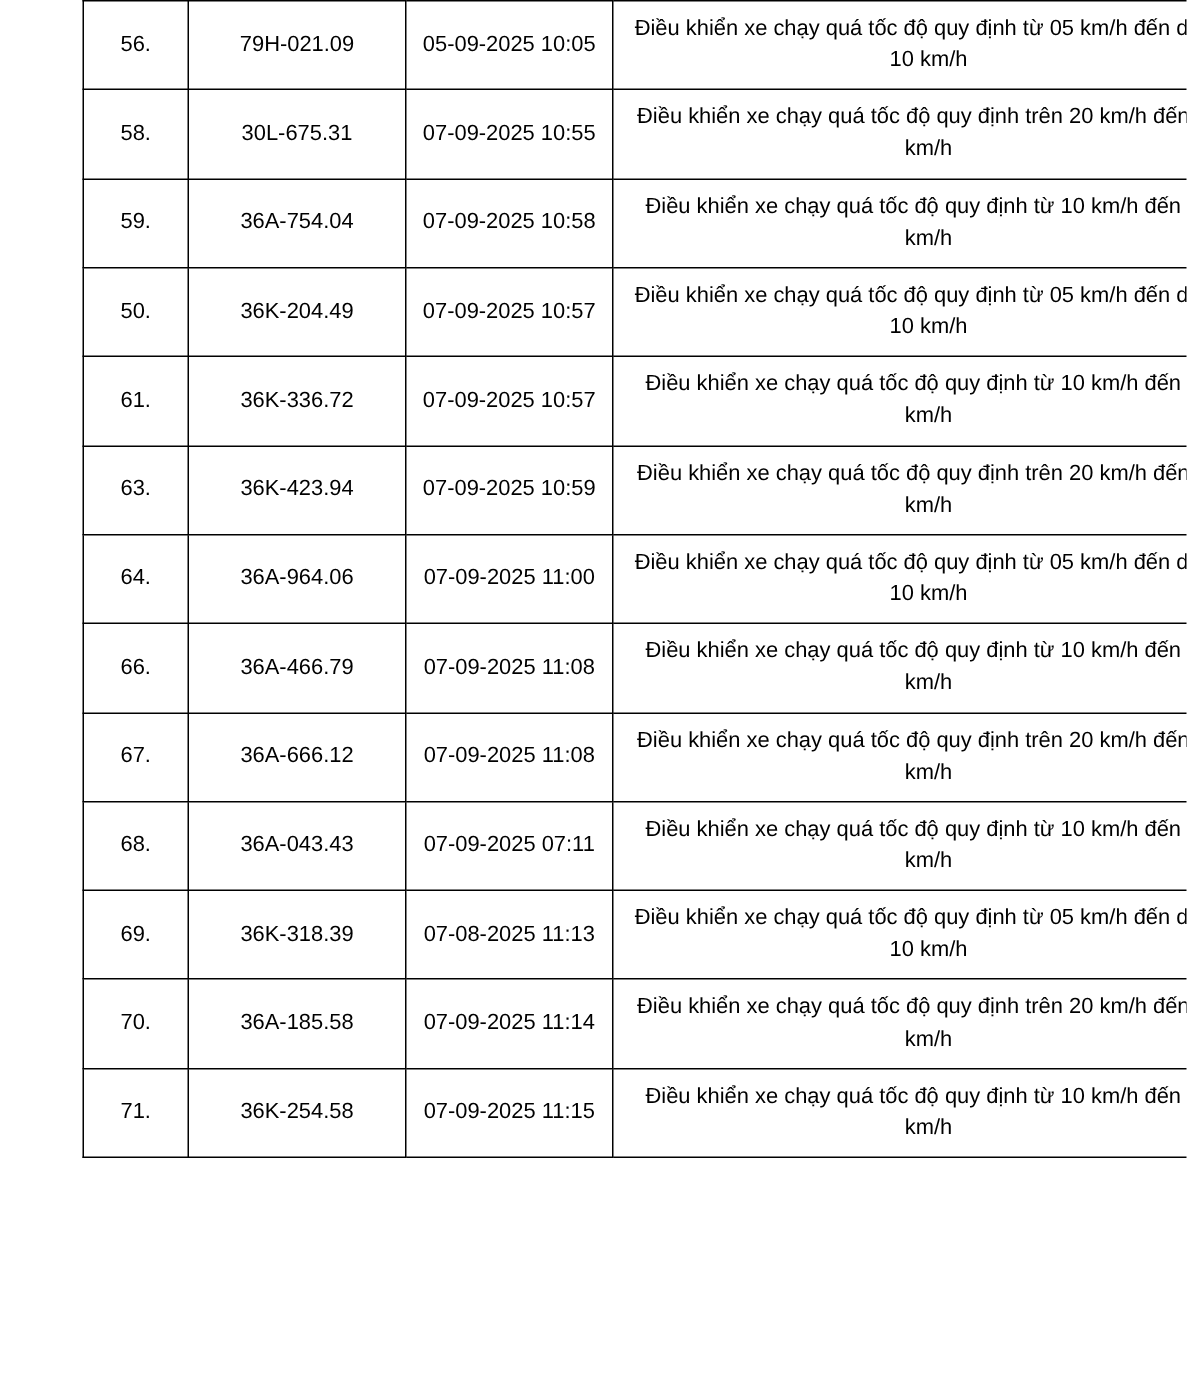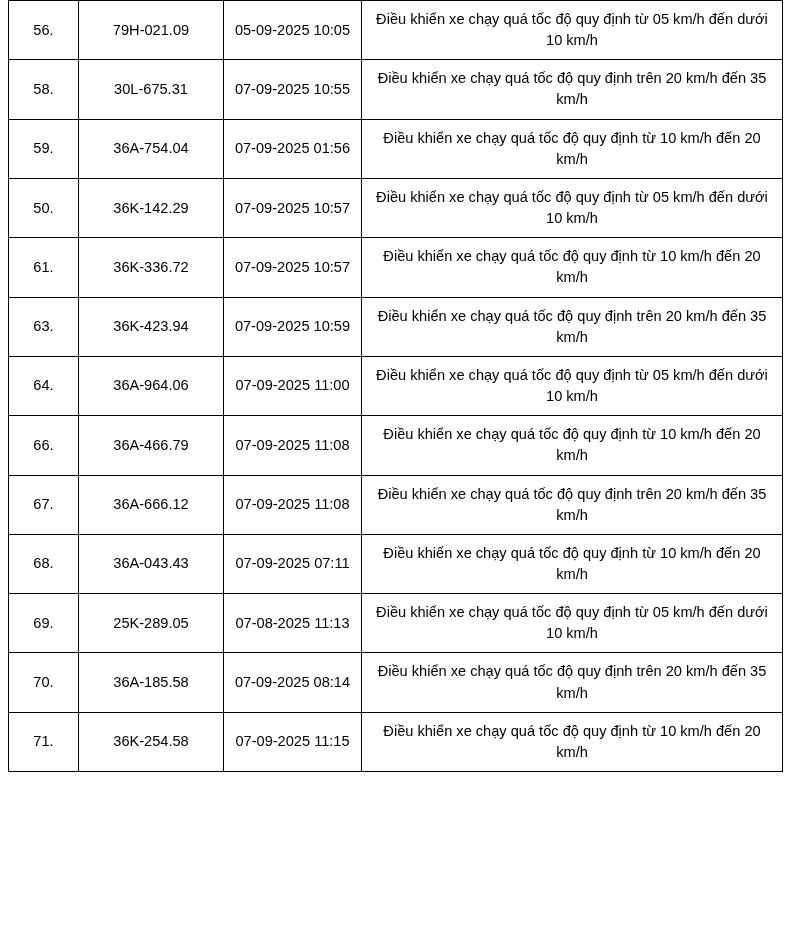--- a/index.html
+++ b/index.html
@@ -13,20 +13,21 @@
     font-family: "Liberation Sans", sans-serif;
     color: #000000;
     overflow: hidden;
   }
   .sheet {
     width: 791px;
     height: 925px;
     position: relative;
     background: #ffffff;
     box-sizing: border-box;
+    padding-left: 47px;
   }
   table.violations {
     border-collapse: collapse;
     table-layout: fixed;
     width: 774px;
     margin-left: 8px;
     margin-top: 0px;
     border-top: none;
   }
   table.violations col.c-stt    { width: 70px; }
@@ -83,26 +84,26 @@
       </tr>
       <tr>
         <td class="cell-stt">58.</td>
         <td class="cell-plate">30L-675.31</td>
         <td class="cell-time">07-09-2025 10:55</td>
         <td class="cell-desc">Điều khiển xe chạy quá tốc độ quy định trên 20 km/h đến 35 km/h</td>
       </tr>
       <tr>
         <td class="cell-stt">59.</td>
         <td class="cell-plate">36A-754.04</td>
-        <td class="cell-time">07-09-2025 01:56</td>
+        <td class="cell-time">07-09-2025 10:58</td>
         <td class="cell-desc">Điều khiển xe chạy quá tốc độ quy định từ 10 km/h đến 20 km/h</td>
       </tr>
       <tr>
         <td class="cell-stt">50.</td>
-        <td class="cell-plate">36K-142.29</td>
+        <td class="cell-plate">36K-204.49</td>
         <td class="cell-time">07-09-2025 10:57</td>
         <td class="cell-desc">Điều khiển xe chạy quá tốc độ quy định từ 05 km/h đến dưới 10 km/h</td>
       </tr>
       <tr>
         <td class="cell-stt">61.</td>
         <td class="cell-plate">36K-336.72</td>
         <td class="cell-time">07-09-2025 10:57</td>
         <td class="cell-desc">Điều khiển xe chạy quá tốc độ quy định từ 10 km/h đến 20 km/h</td>
       </tr>
       <tr>
@@ -130,28 +131,28 @@
         <td class="cell-desc">Điều khiển xe chạy quá tốc độ quy định trên 20 km/h đến 35 km/h</td>
       </tr>
       <tr>
         <td class="cell-stt">68.</td>
         <td class="cell-plate">36A-043.43</td>
         <td class="cell-time">07-09-2025 07:11</td>
         <td class="cell-desc">Điều khiển xe chạy quá tốc độ quy định từ 10 km/h đến 20 km/h</td>
       </tr>
       <tr>
         <td class="cell-stt">69.</td>
-        <td class="cell-plate">25K-289.05</td>
+        <td class="cell-plate">36K-318.39</td>
         <td class="cell-time">07-08-2025 11:13</td>
         <td class="cell-desc">Điều khiển xe chạy quá tốc độ quy định từ 05 km/h đến dưới 10 km/h</td>
       </tr>
       <tr>
         <td class="cell-stt">70.</td>
         <td class="cell-plate">36A-185.58</td>
-        <td class="cell-time">07-09-2025 08:14</td>
+        <td class="cell-time">07-09-2025 11:14</td>
         <td class="cell-desc">Điều khiển xe chạy quá tốc độ quy định trên 20 km/h đến 35 km/h</td>
       </tr>
       <tr>
         <td class="cell-stt">71.</td>
         <td class="cell-plate">36K-254.58</td>
         <td class="cell-time">07-09-2025 11:15</td>
         <td class="cell-desc">Điều khiển xe chạy quá tốc độ quy định từ 10 km/h đến 20 km/h</td>
       </tr>
 
     </tbody>

